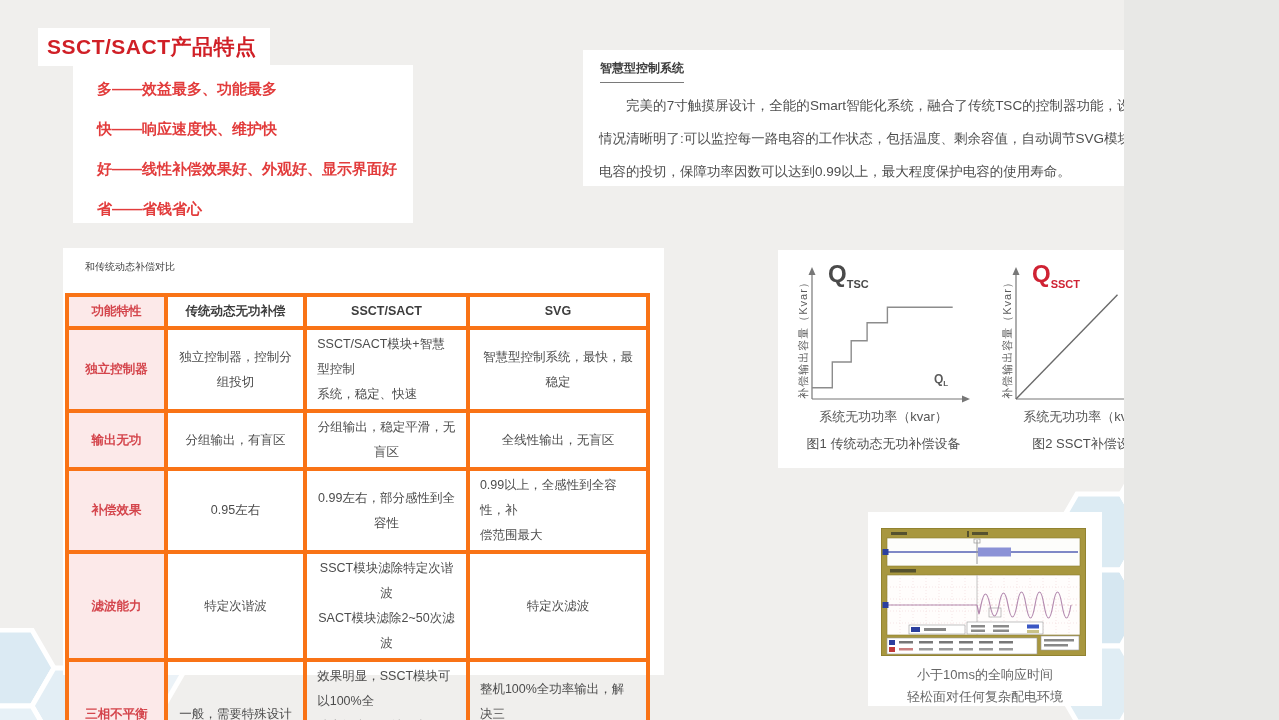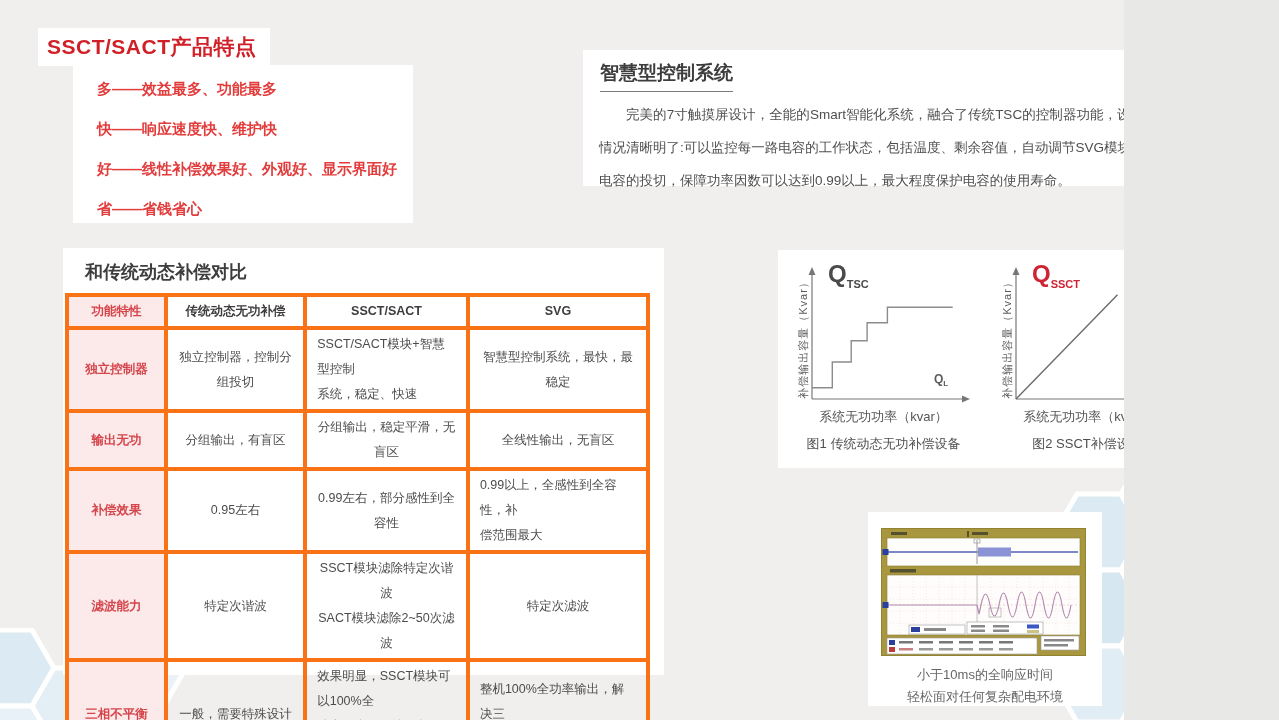--- a/index.html
+++ b/index.html
@@ -9,28 +9,28 @@
   .hexes{position:absolute;z-index:1;}
 
   
   #title-box{left:38px;top:28px;width:232px;height:38px;}
   #page-title{position:absolute;left:47px;top:33px;z-index:3;font-size:21px;font-weight:bold;color:#d01f26;letter-spacing:0.5px;}
   #features-box{left:73px;top:65px;width:340px;height:158px;}
   .feature{position:absolute;left:97px;font-size:15px;font-weight:bold;color:#e23c3c;z-index:3;white-space:nowrap;}
 
   
   #smart-panel{left:583px;top:50px;width:645px;height:136px;}
-  #smart-heading{display:inline-block;margin:10px 0 0 17px;font-size:19px;font-weight:bold;color:#3d3d3d;
+  #smart-heading{display:inline-block;margin:10px 0 0 17px;font-size:12px;font-weight:bold;color:#3d3d3d;
                  border-bottom:1px solid #7a7a7a;padding-bottom:5px;}
   #smart-paragraph{margin:6px 16px 0 16px;font-size:13.5px;color:#4e4e4e;line-height:33px;
                    text-align:justify;text-indent:2em;}
 
   
   #table-panel{left:63px;top:248px;width:601px;height:427px;}
-  #table-title{margin:12px 0 0 22px;font-size:18px;font-weight:bold;color:#3d3d3d;}
+  #table-title{margin:12px 0 0 22px;font-size:10px;font-weight:normal;color:#3d3d3d;}
   #cmp-table{position:absolute;left:2px;top:45px;width:585px;border-collapse:collapse;table-layout:fixed;}
   #cmp-table td,#cmp-table th{border:4px solid #f97316;font-size:12.5px;color:#4c4c4c;
       text-align:center;vertical-align:middle;padding:2px 10px;line-height:25px;white-space:pre-line;}
   #cmp-table .rowlabel{background:#fce9e9;color:#d4454c;font-weight:bold;}
   #cmp-table th{color:#3d3d3d;font-weight:bold;background:#fff;}
   #cmp-table th.rowlabel{background:#fce9e9;color:#d4454c;}
   #cmp-table td.tl{text-align:left;}
 
   
   #charts-panel{left:778px;top:250px;width:414px;height:218px;}

